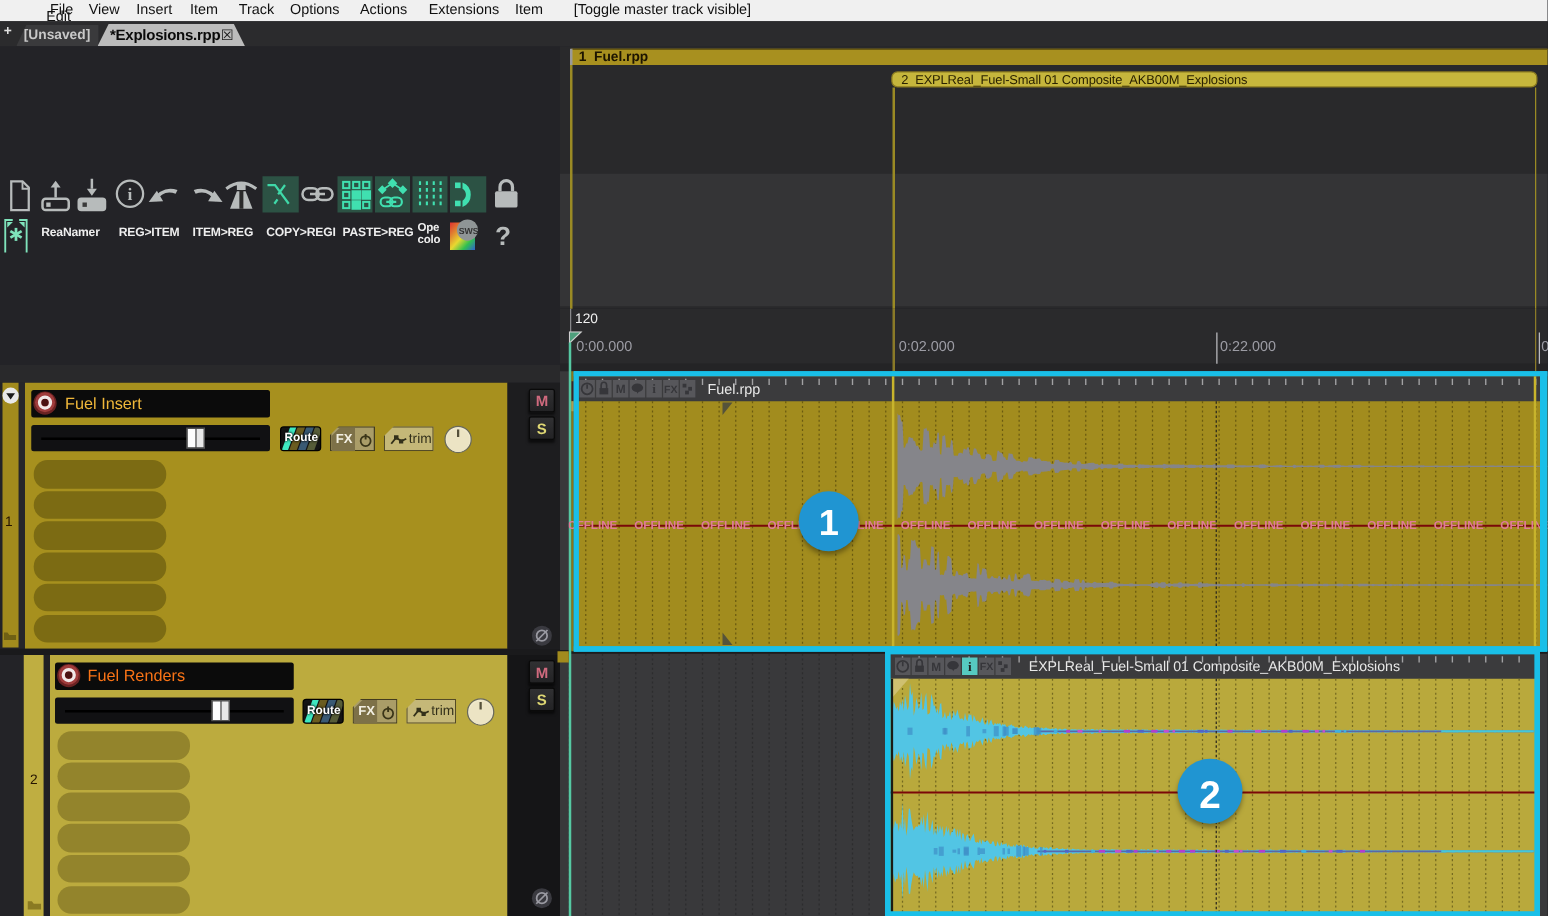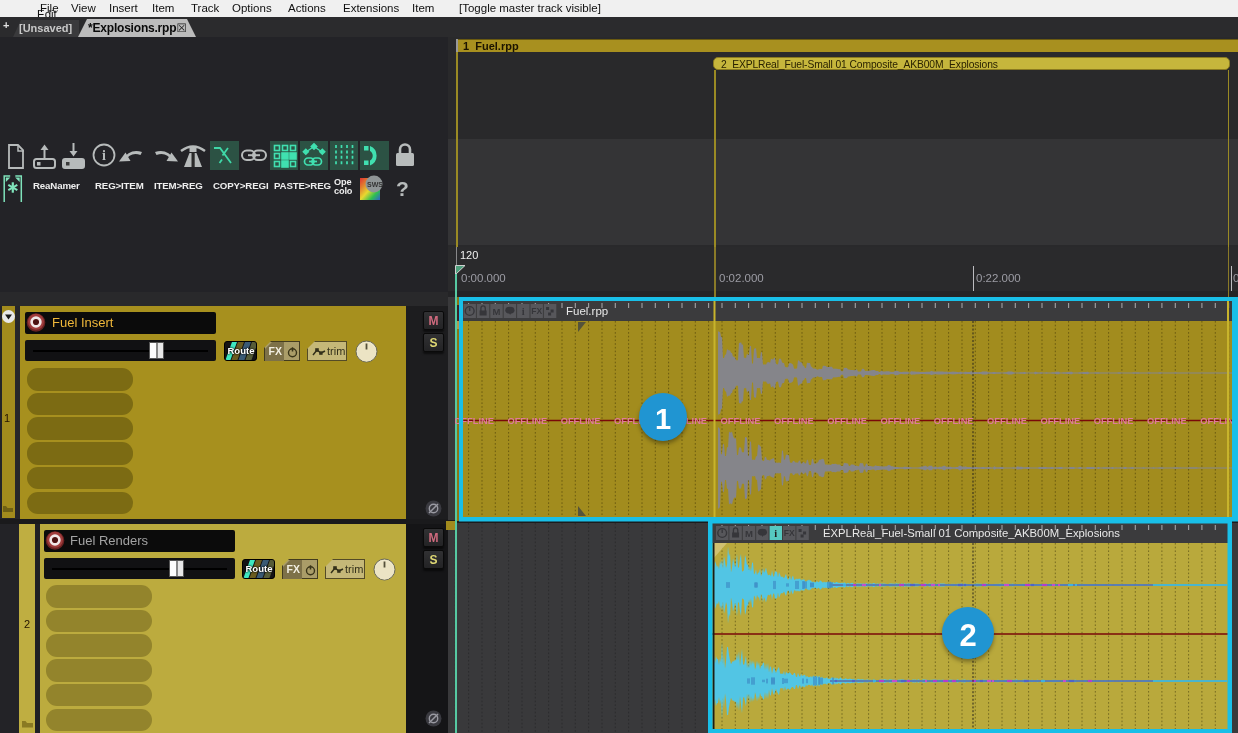--- a/index.html
+++ b/index.html
@@ -221,21 +221,21 @@
 <svg class="abs" style="left:22px;top:719px" width="11" height="9">
     <path d="M0 8.5 V2 h3.5 l1.5 2 H11 v4.5 z" fill="#8a7a22"></path>
   </svg>
 <div style="position:absolute;left:46px;top:585.0px;width:106px;height:22.5px;background:#93842c;border-radius:11px;"></div>
 <div style="position:absolute;left:46px;top:609.7px;width:106px;height:22.5px;background:#93842c;border-radius:11px;"></div>
 <div style="position:absolute;left:46px;top:634.4px;width:106px;height:22.5px;background:#93842c;border-radius:11px;"></div>
 <div style="position:absolute;left:46px;top:659.1px;width:106px;height:22.5px;background:#93842c;border-radius:11px;"></div>
 <div style="position:absolute;left:46px;top:683.8px;width:106px;height:22.5px;background:#93842c;border-radius:11px;"></div>
 <div style="position:absolute;left:46px;top:708.5px;width:106px;height:22.5px;background:#93842c;border-radius:11px;"></div>
 <div class="abs" style="left:44px;top:530px;width:191px;height:22px;background:#0b0b0b;border-radius:2px;"></div>
-<span class="abs" style="left:70px;top:533px;font-size:13px;color:#a3a3a3;">Fuel Renders</span>
+<span class="abs" style="left:70px;top:533px;font-size:13px;color:#f97316;">Fuel Renders</span>
 <svg class="abs" style="left:45px;top:530px" width="20" height="21">
     <circle cx="10" cy="10.5" r="9.3" fill="#6a2222"></circle>
     <circle cx="10" cy="9.8" r="8" fill="#a03c3c"></circle>
     <circle cx="10" cy="10" r="3" fill="#4a1212"></circle>
     <circle cx="10" cy="10" r="4.4" fill="none" stroke="#f0e8e8" stroke-width="2.6"></circle>
   </svg>
 <div class="abs" style="left:44px;top:558px;width:191px;height:21px;background:#111113;border-radius:2px;"></div>
 <div class="abs" style="left:52px;top:567.5px;width:175px;height:2px;background:#000;"></div>
 <div class="abs" style="left:169px;top:560px;width:15px;height:17px;background:linear-gradient(90deg,#fdfdfd 0 6px,#888 6px 8px,#e8e8e8 8px 15px);border:1px solid #555;"></div>
 

